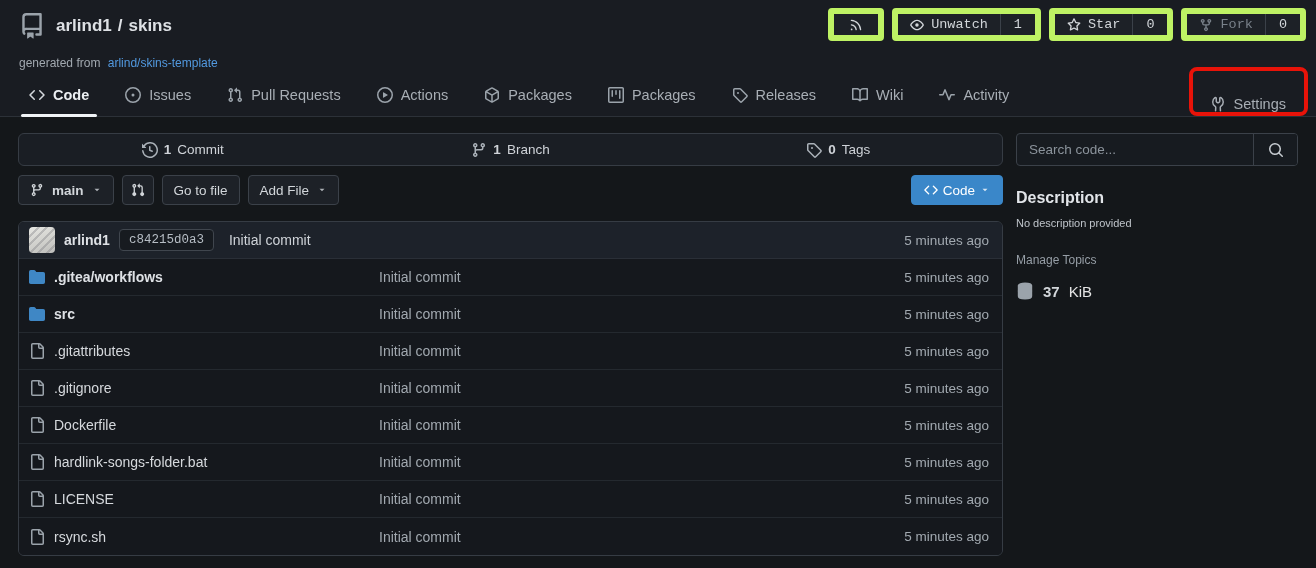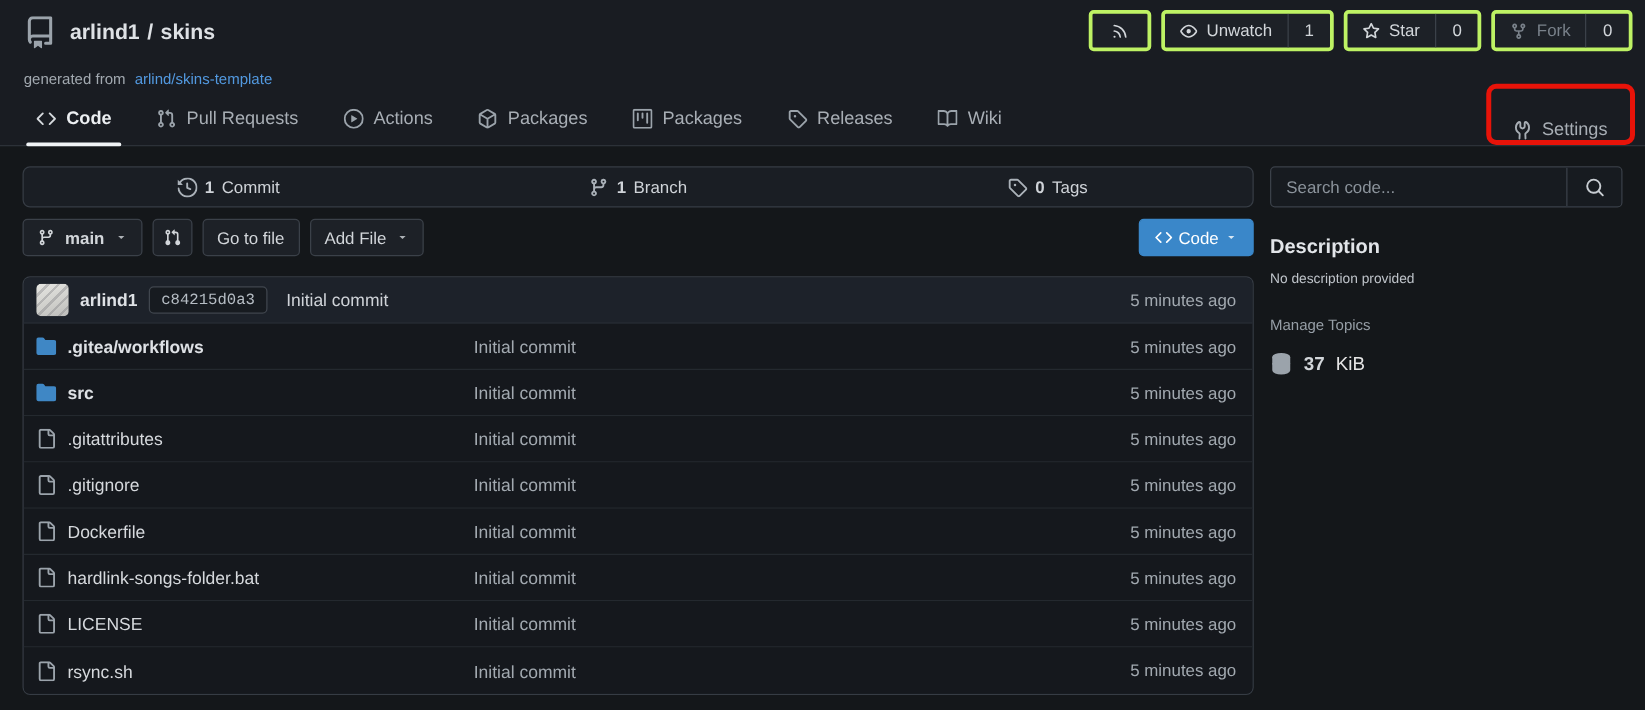--- a/index.html
+++ b/index.html
@@ -25,21 +25,21 @@
   .repo-title { font-size:17px; color:#dee1e5; display:flex; gap:6px; align-items:baseline; }
   .repo-owner { font-weight:600; }
   .repo-sep { font-weight:700; }
   .repo-name { font-weight:700; }
   .generated-from { position:absolute; top:56px; left:19px; font-size:12px; color:#a2a9b0; }
   .generated-from a { color:#5299e0; text-decoration:none; margin-left:4px; }
 
   .actions-row { position:absolute; top:8px; right:10px; display:flex; gap:8px; height:33px; }
   .btn-group {
     display:flex; align-items:stretch; background:#1d2127;
-    border:3px solid #bef264; border-radius:4px; overflow:hidden;
+    border:6px solid #bef264; border-radius:4px; overflow:hidden;font-family:Liberation Mono, monospace;
   }
   .hbtn { display:flex; align-items:center; gap:7px; padding:0 12px; font-size:13.5px; color:#d2d6da; cursor:pointer; }
   .hbtn.icon-only { padding:0 15px; }
   .hcount { display:flex; align-items:center; padding:0 13px; border-left:1px solid #3b4149; font-size:13.5px; color:#d2d6da; }
   .muted { color:#79818a; }
 
   .tabs-row { position:absolute; left:18px; bottom:0; display:flex; gap:14px; }
   .tab {
     position:relative; display:flex; align-items:center; gap:8px;
     padding:10px 11px 13px 11px; font-size:14.5px; color:#a8aeb5; cursor:pointer;
@@ -217,20 +217,29 @@
       <span>
         <svg class="ico" viewBox="0 0 16 16">
             <path d="m4.72 3.22.53.53-.53-.53a.75.75 0 0 1 1.06 1.06L2.06 8l3.72 3.72a.75.75 0 1 1-1.06 1.06L.47 8.53a.75.75 0 0 1 0-1.06Zm6.56 0a.75.75 0 1 0-1.06 1.06L13.94 8l-3.72 3.72a.75.75 0 1 0 1.06 1.06l4.25-4.25a.75.75 0 0 0 0-1.06Z"></path>
           </svg>
       </span>
       <span>Code</span>
     </div>
     <div class="tab">
       <span>
         <svg class="ico" viewBox="0 0 16 16">
+            <path d="M8 9.5a1.5 1.5 0 1 0 0-3 1.5 1.5 0 0 0 0 3Z"></path>
+            <path d="M8 0a8 8 0 1 1 0 16A8 8 0 0 1 8 0ZM1.5 8a6.5 6.5 0 1 0 13 0 6.5 6.5 0 0 0-13 0Z"></path>
+          </svg>
+      </span>
+      <span>Issues</span>
+    </div>
+    <div class="tab">
+      <span>
+        <svg class="ico" viewBox="0 0 16 16">
             <path d="M1.5 3.25a2.25 2.25 0 1 1 3 2.122v5.256a2.251 2.251 0 1 1-1.5 0V5.372A2.25 2.25 0 0 1 1.5 3.25Zm5.677-.177L9.573.677A.25.25 0 0 1 10 .854V2.5h1A2.5 2.5 0 0 1 13.5 5v5.628a2.251 2.251 0 1 1-1.5 0V5a1 1 0 0 0-1-1h-1v1.646a.25.25 0 0 1-.427.177L7.177 3.427a.25.25 0 0 1 0-.354ZM3.75 2.5a.75.75 0 1 0 0 1.5.75.75 0 0 0 0-1.5Zm0 9.5a.75.75 0 1 0 0 1.5.75.75 0 0 0 0-1.5Zm8.25.75a.75.75 0 1 0 1.5 0 .75.75 0 0 0-1.5 0Z"></path>
           </svg>
       </span>
       <span>Pull Requests</span>
     </div>
     <div class="tab">
       <span>
         <svg class="ico" viewBox="0 0 16 16">
             <path d="M8 0a8 8 0 1 1 0 16A8 8 0 0 1 8 0ZM1.5 8a6.5 6.5 0 1 0 13 0 6.5 6.5 0 0 0-13 0Zm4.879-2.773 4.264 2.559a.25.25 0 0 1 0 .428l-4.264 2.559A.25.25 0 0 1 6 10.559V5.442a.25.25 0 0 1 .379-.215Z"></path>
           </svg>
@@ -261,20 +270,28 @@
       </span>
       <span>Releases</span>
     </div>
     <div class="tab">
       <span>
         <svg class="ico" viewBox="0 0 16 16">
             <path d="M0 1.75A.75.75 0 0 1 .75 1h4.253c1.227 0 2.317.59 3 1.501A3.743 3.743 0 0 1 11.006 1h4.245a.75.75 0 0 1 .75.75v10.5a.75.75 0 0 1-.75.75h-4.507a2.25 2.25 0 0 0-1.591.659l-.622.621a.75.75 0 0 1-1.06 0l-.622-.621A2.25 2.25 0 0 0 5.258 13H.75a.75.75 0 0 1-.75-.75Zm7.251 10.324.004-5.073-.002-2.253A2.25 2.25 0 0 0 5.003 2.5H1.5v9h3.757a3.75 3.75 0 0 1 1.994.574ZM8.755 4.75l-.004 7.322a3.752 3.752 0 0 1 1.992-.572H14.5v-9h-3.495a2.25 2.25 0 0 0-2.25 2.25Z"></path>
           </svg>
       </span>
       <span>Wiki</span>
+    </div>
+    <div class="tab">
+      <span>
+        <svg class="ico" viewBox="0 0 16 16">
+            <path d="M6 2c.306 0 .582.187.696.471L10 10.731l1.304-3.26A.751.751 0 0 1 12 7h3.25a.75.75 0 0 1 0 1.5h-2.742l-1.812 4.528a.751.751 0 0 1-1.392 0L6 4.77 4.696 8.03A.75.75 0 0 1 4 8.5H.75a.75.75 0 0 1 0-1.5h2.742l1.812-4.529A.751.751 0 0 1 6 2Z"></path>
+          </svg>
+      </span>
+      <span>Activity</span>
     </div>
   </div>
 
   <div class="settings-tab">
     <span>
       <svg class="ico" viewBox="0 0 16 16">
           <path d="M5.433 2.304A4.494 4.494 0 0 0 3.5 6c0 1.598.832 3.002 2.09 3.802.518.328.929.923.902 1.64v.008l-.164 3.337a.75.75 0 1 1-1.498-.073l.163-3.33c.002-.085-.05-.216-.207-.316A5.996 5.996 0 0 1 2 6a5.994 5.994 0 0 1 2.567-4.92 1.482 1.482 0 0 1 1.673-.04c.462.296.76.827.76 1.423v2.82c0 .082.041.16.11.206l.75.51a.25.25 0 0 0 .28 0l.75-.51A.249.249 0 0 0 9 5.282V2.463c0-.596.298-1.127.76-1.423a1.482 1.482 0 0 1 1.673.04A5.994 5.994 0 0 1 14 6a5.996 5.996 0 0 1-2.786 5.068c-.157.1-.209.23-.207.315l.163 3.33a.752.752 0 1 1-1.498.074l-.164-3.345c-.027-.717.384-1.312.902-1.64A4.496 4.496 0 0 0 12.5 6a4.494 4.494 0 0 0-1.933-3.696c-.024.017-.067.067-.067.16v2.818a1.75 1.75 0 0 1-.767 1.448l-.75.51a1.75 1.75 0 0 1-1.966 0l-.75-.51A1.75 1.75 0 0 1 5.5 5.282V2.463c0-.092-.043-.142-.067-.159Z"></path>
         </svg>
     </span>
     <span>Settings</span>

